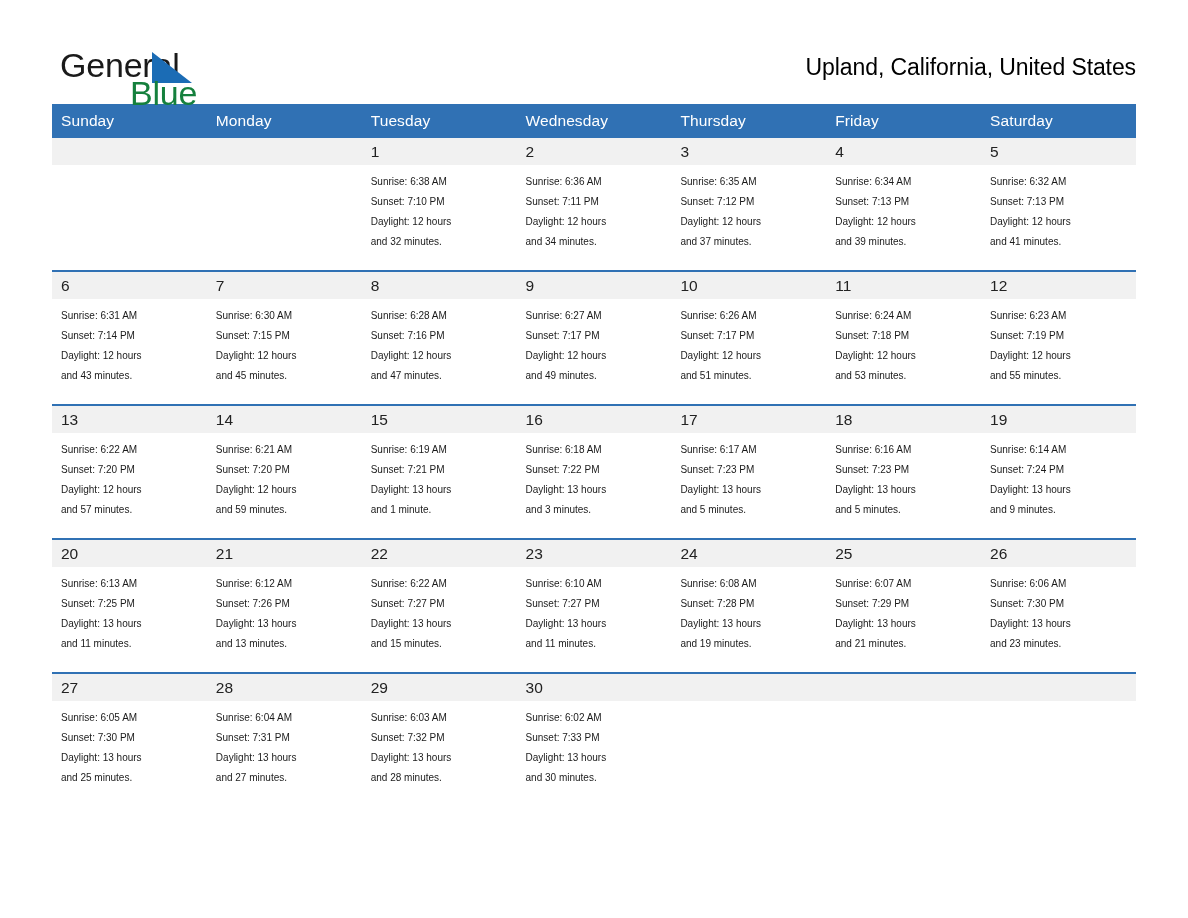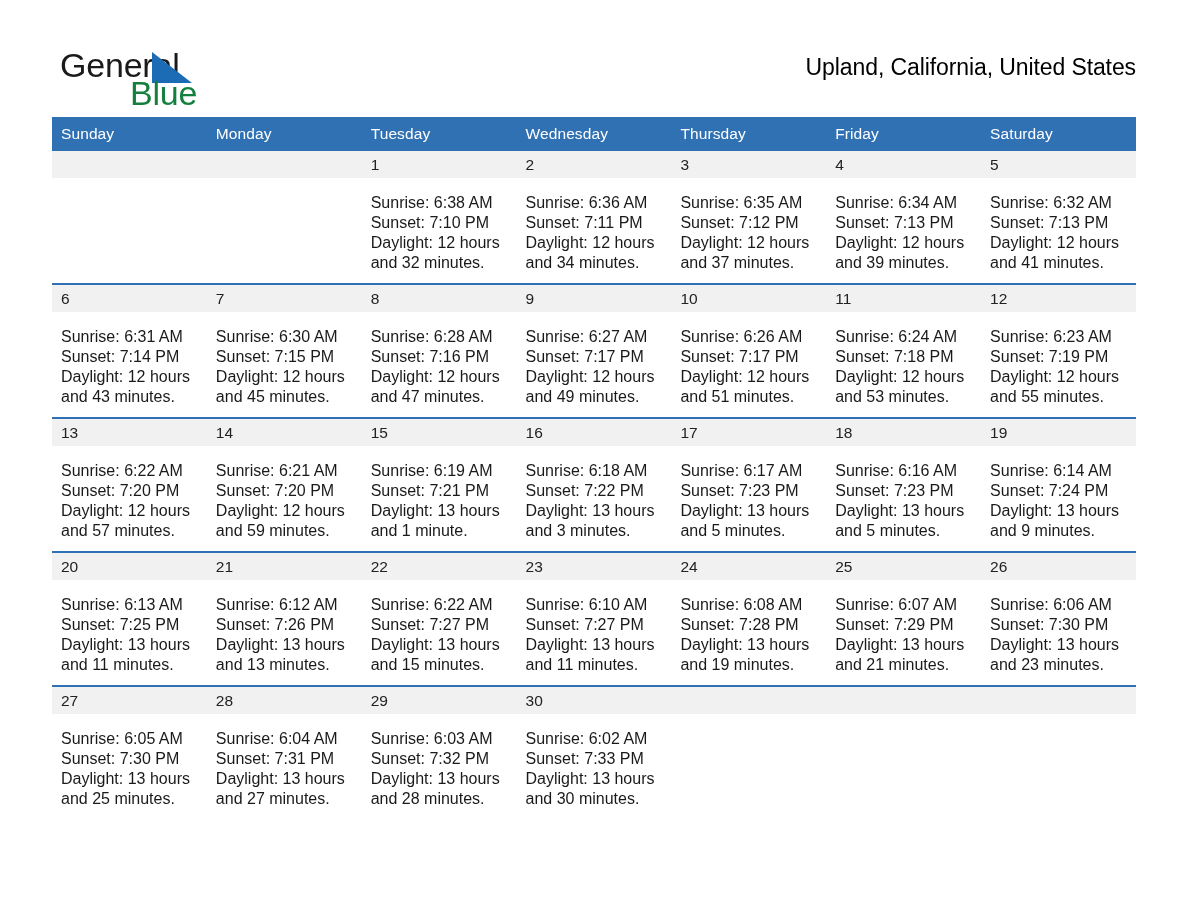--- a/index.html
+++ b/index.html
@@ -82,21 +82,20 @@
     margin: 10px 0 12px 0;
     font-weight: normal;
     letter-spacing: -0.1px;
   }
 
   
   .calendar {
     width: 1084px;
     border-collapse: collapse;
     table-layout: fixed;
-    margin-top: 13px;
   }
   .calendar th {
     background: #3071b4;
     color: #ffffff;
     font-weight: normal;
     font-size: 15.5px;
     text-align: left;
     padding: 8px 0 8px 9px;
     height: 17px;
     letter-spacing: 0.1px;
@@ -124,22 +123,22 @@
     box-sizing: border-box;
     padding: 4px 0 0 9px;
     font-size: 15.5px;
     color: #222222;
     line-height: 1.3;
   }
   .cell.empty .daynum-band {
     background: #f1f1f1;
   }
   .info {
-    padding: 15px 10px 0 9px;
-    font-size: 16px;
+    padding: 7px 10px 0 9px;
+    font-size: 10px;
     line-height: 20px;
     color: #1a1a1a;
   }
   .info div {
     white-space: nowrap;
   }
 </style>
 </head>
 <body>
 

